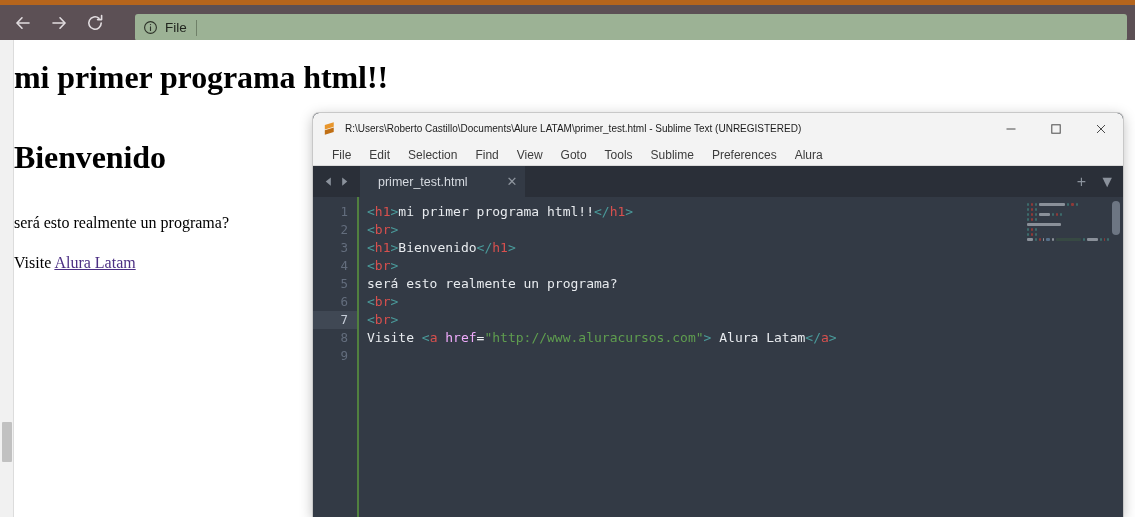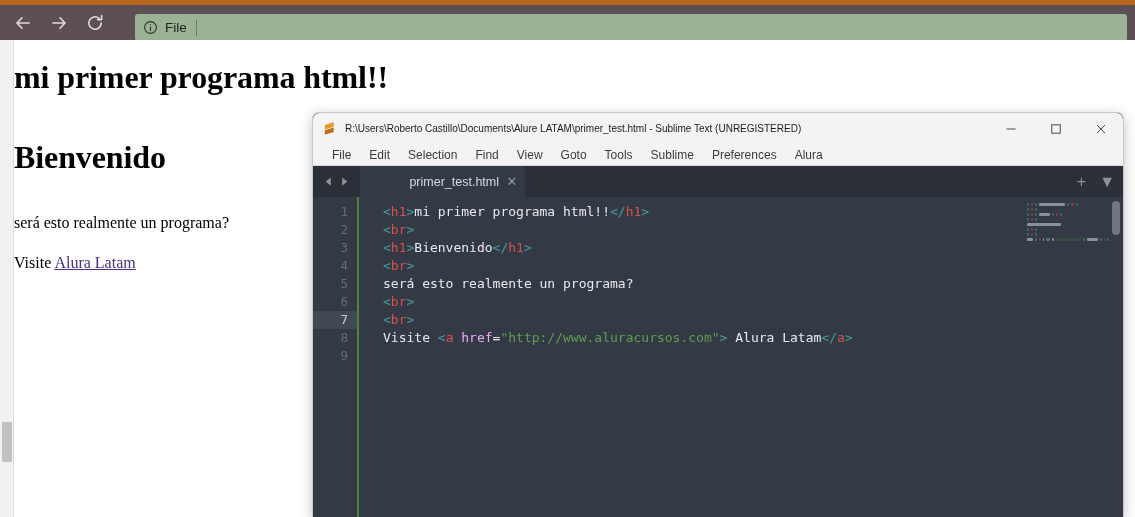--- a/index.html
+++ b/index.html
@@ -116,21 +116,21 @@
   }
   .st-tabnav {
     width: 47px; height: 31px; display: flex; align-items: center;
     justify-content: center; gap: 5px; color: #8b929c; cursor: pointer;
   }
   .st-tab {
     height: 31px; min-width: 165px; background: #333a45;
     display: flex; align-items: center; padding: 0 0 0 18px;
     color: #d6dae0; font-size: 12.5px; position: relative; cursor: pointer;
   }
-  .st-tab .tab-label { flex: 1 1 auto; text-align: right; }
+  .st-tab .tab-label { flex: 1 1 auto; }
   .st-tab .tab-close {
     width: 26px; text-align: center; color: #8f969f; font-size: 13px; cursor: pointer;
   }
   .st-tabright {
     position: absolute; right: 8px; top: 0; height: 31px;
     display: flex; align-items: center; gap: 13px; color: #8b929c;
   }
   .st-tabright .pl { font-size: 16px; cursor: pointer; line-height: 1; }
 
   .st-editor {
@@ -147,21 +147,20 @@
   .gut-line.active { background: #404854; color: #c6cdd8; }
   .st-codewrap { position: relative; flex: 1 1 auto; overflow: hidden; }
   .st-codefold {
     position: absolute; left: 0; top: 0; width: 2px; height: 100%;
     background: #51803f;
   }
   .st-code {
     padding-top: 6px; padding-left: 10px;
     font-family: "DejaVu Sans Mono", monospace; font-size: 13px;
     white-space: pre;
-    margin-left: 16px;
   }
   .code-line { height: 18px; line-height: 18px; }
   .tk-punc { color: #4a9a9a; }
   .tk-tag  { color: #d8504e; }
   .tk-text { color: #e8ebef; }
   .tk-attr { color: #f0abfc; }
   .tk-str  { color: #5f9e4f; }
   .tk-eq   { color: #e8ebef; }
 
   .st-minimap {

